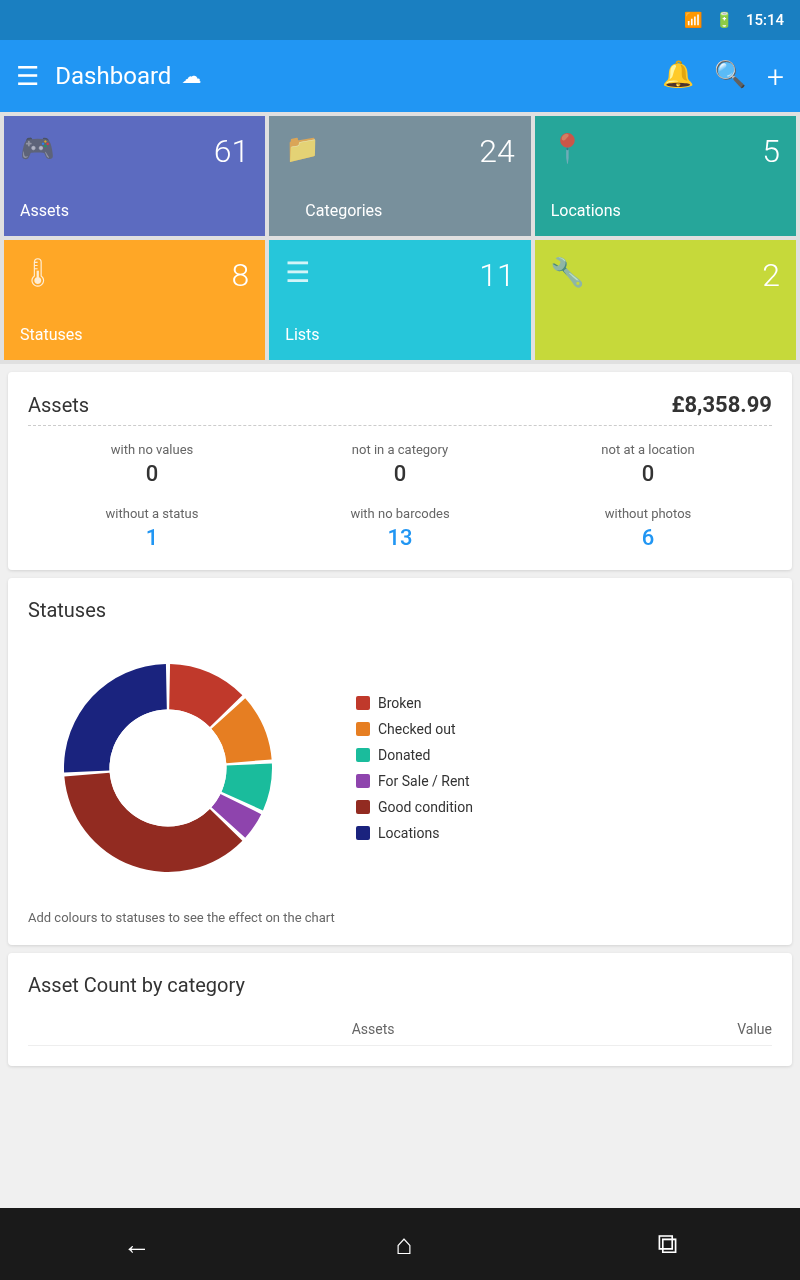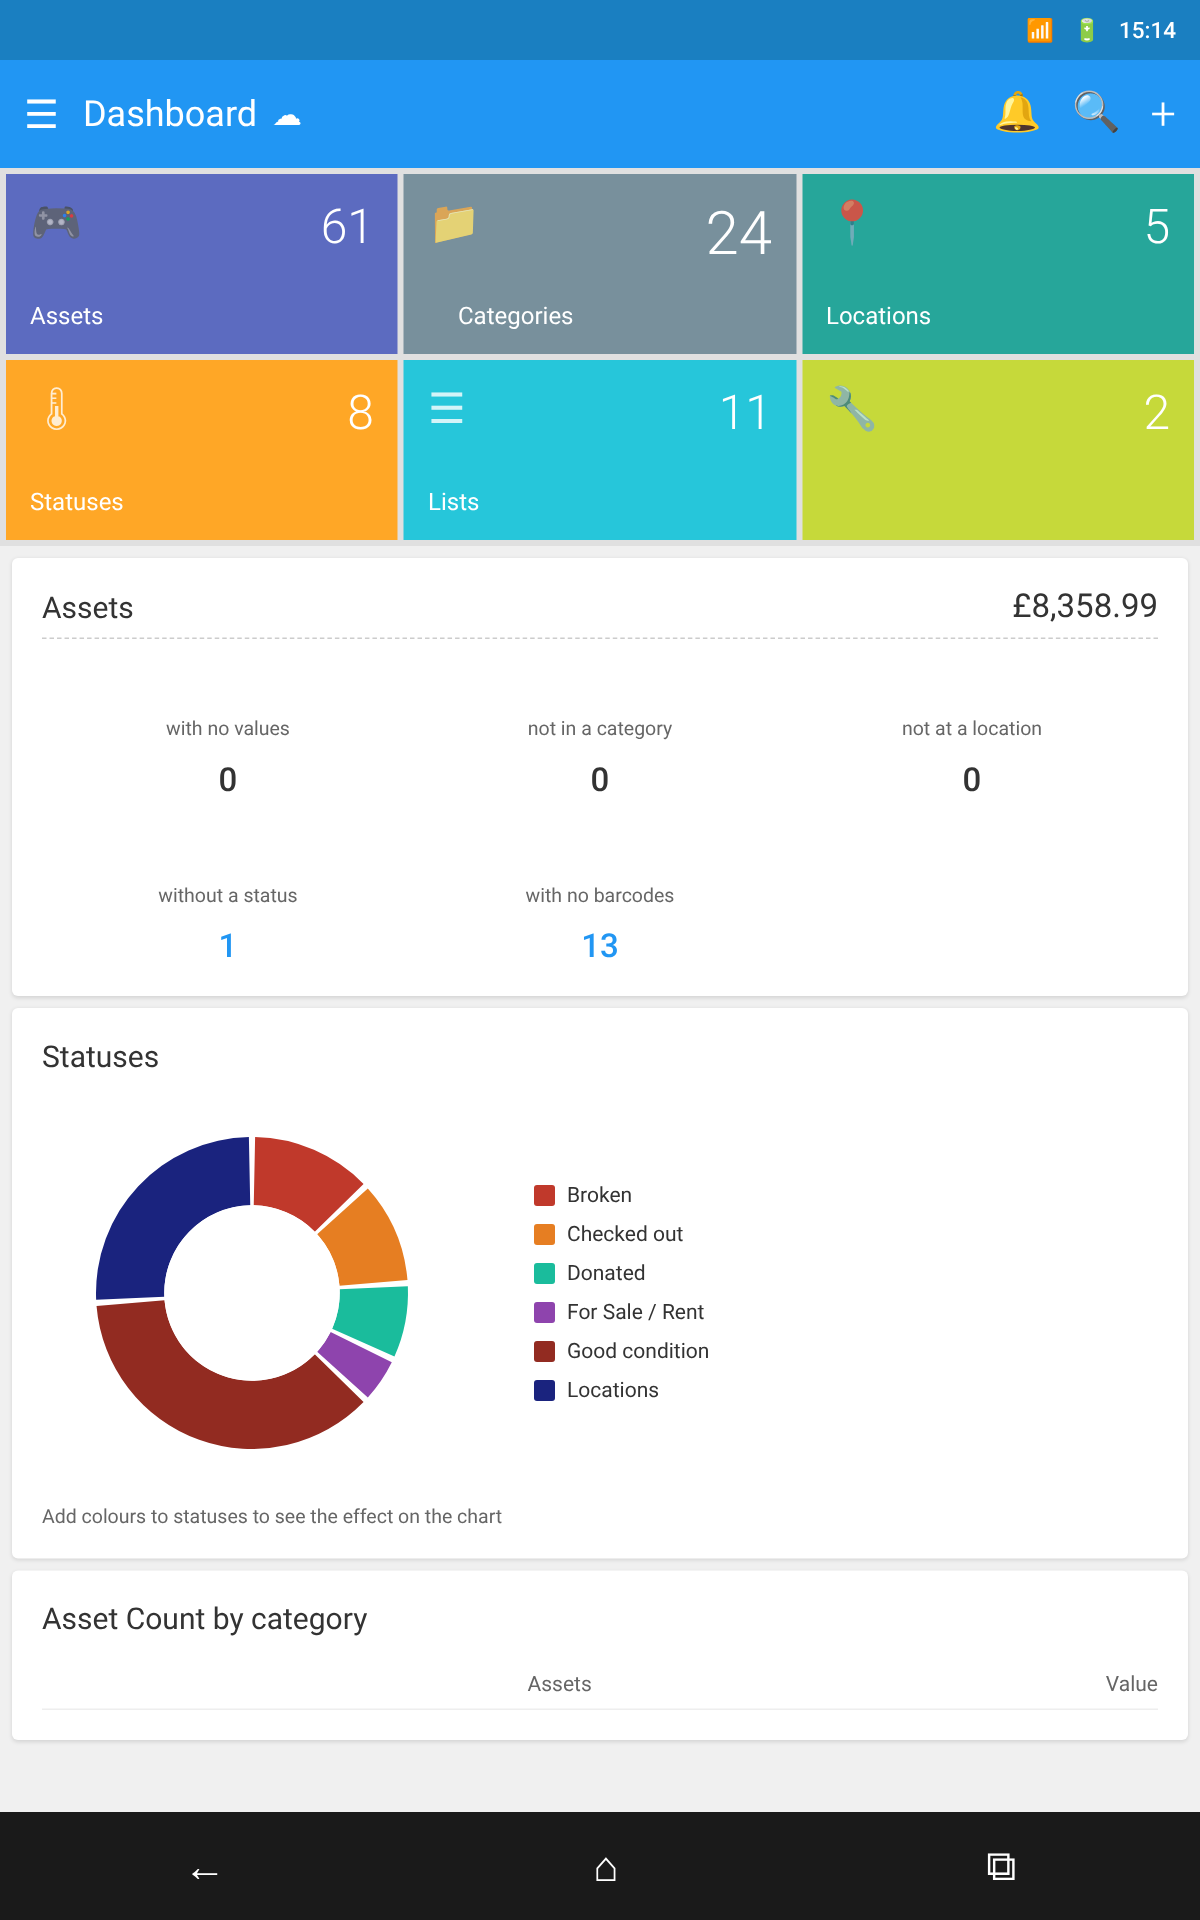--- a/index.html
+++ b/index.html
@@ -51,28 +51,28 @@
       padding: 20px;
       box-shadow: 0 1px 3px rgba(0,0,0,0.12);
     }
 
     
     .assets-card-header {
       display: flex; justify-content: space-between; align-items: center;
       margin-bottom: 8px;
     }
     .assets-card-title { font-size: 20px; color: #333; }
-    .assets-card-value { font-size: 22px; color: #333; font-weight: 400; }
+    .assets-card-value { font-size: 22px; color: #333; font-weight: 700; }
     .assets-divider { border: none; border-top: 1px dashed #ccc; margin-bottom: 16px; }
 
     .assets-stats {
       display: grid; grid-template-columns: repeat(3, 1fr);
       row-gap: 20px;
     }
-    .stat-item { display: flex; flex-direction: column; align-items: center; gap: 14px; margin-top: 37px; }
+    .stat-item { display: flex; flex-direction: column; align-items: center; gap: 4px; }
     .stat-label { font-size: 13px; color: #666; text-align: center; }
     .stat-value { font-size: 22px; color: #333; font-weight: 500; }
     .stat-value.blue { color: #2196F3; }
 
     
     .statuses-title { font-size: 20px; color: #333; margin-bottom: 16px; }
     .chart-area { display: flex; align-items: center; gap: 20px; }
     .donut-container { width: 280px; height: 260px; position: relative; flex-shrink: 0; }
     .donut-container svg { width: 100%; height: 100%; }
     .legend { display: flex; flex-direction: column; gap: 10px; }
@@ -122,21 +122,21 @@
 <div class="tile tile-assets">
     <div style="display:flex;justify-content:space-between;align-items:flex-start;">
       <span style="font-size:28px;color:rgba(255,255,255,0.8);">🎮</span>
       <span style="font-size:32px;color:white;font-weight:300;">61</span>
     </div>
     <span style="color:white;font-size:16px;">Assets</span>
   </div>
     <div class="tile tile-categories">
     <div style="display:flex;justify-content:space-between;align-items:flex-start;">
       <span style="font-size:28px;color:rgba(255,255,255,0.8);">📁</span>
-      <span style="font-size:40px;color:white;font-weight:300;">24</span>
+      <span style="font-size:32px;color:white;font-weight:300;">24</span>
     </div>
     <span style="color:white;font-size:16px;margin-left:20px;">Categories</span>
   </div>
     <div class="tile tile-locations">
     <div style="display:flex;justify-content:space-between;align-items:flex-start;">
       <span style="font-size:28px;color:rgba(255,255,255,0.8);">📍</span>
       <span style="font-size:32px;color:white;font-weight:300;">5</span>
     </div>
     <span style="color:white;font-size:16px;">Locations</span>
   </div>
@@ -181,20 +181,24 @@
     <span class="stat-label">not at a location</span>
     <span class="stat-value">0</span>
   </div>
       <div class="stat-item">
     <span class="stat-label">without a status</span>
     <span class="stat-value blue">1</span>
   </div>
       <div class="stat-item">
     <span class="stat-label">with no barcodes</span>
     <span class="stat-value blue">13</span>
+  </div>
+      <div class="stat-item">
+    <span class="stat-label">without photos</span>
+    <span class="stat-value blue">6</span>
   </div>
     </div>
 </div>
 
 <div class="card">
   <div class="statuses-title">Statuses</div>
   <div class="chart-area">
     <div class="donut-container">
       <svg viewBox="0 0 200 200" id="donut-svg">
       <path d="M 101.59989333546665 20.015999466673776 A 80 80 0 0 1 157.21062473186396 44.08091186553706 L 132.1809764116735 68.5455129243646 A 45 45 0 0 0 100.8999400012 55.008999700004004 Z" fill="#c0392b"></path>

